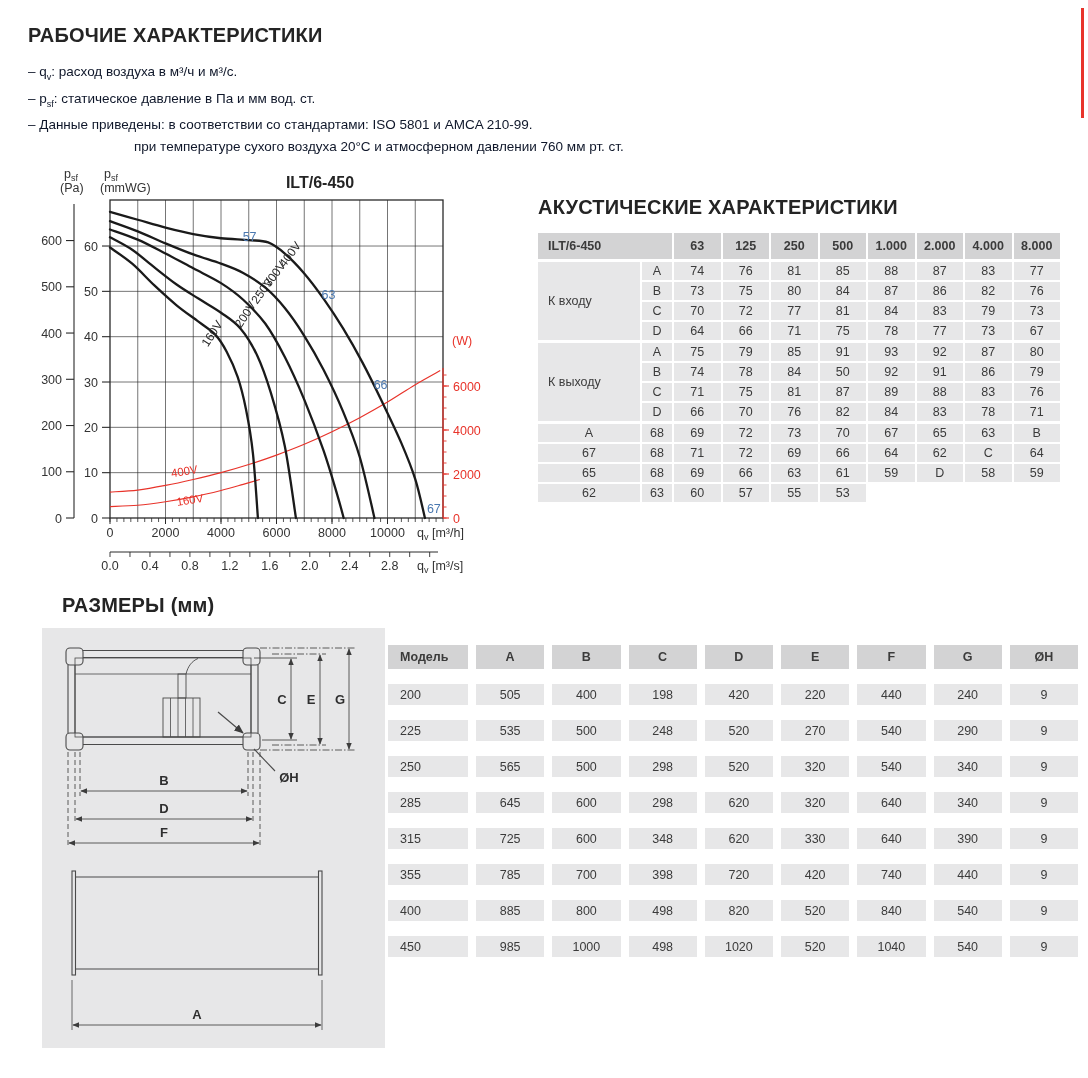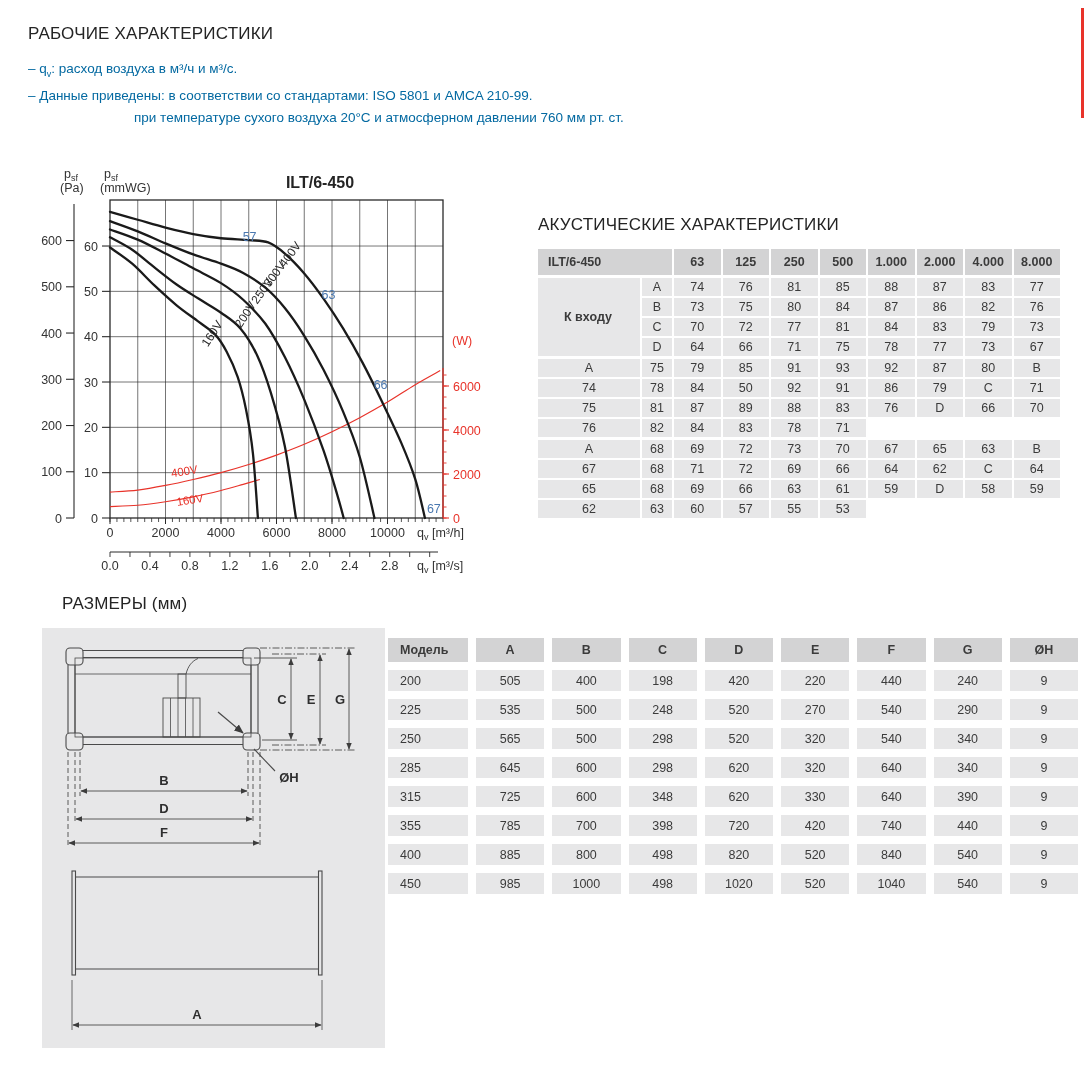--- a/index.html
+++ b/index.html
@@ -1,55 +1,56 @@
 <!DOCTYPE html>
 <html><head>
 <meta charset="utf-8">
 <style>
   html,body{margin:0;padding:0;background:#ffffff;}
   body{font-family:"Liberation Sans",sans-serif;}
   .page{position:relative;width:1088px;height:1078px;background:#fff;overflow:hidden;color:#2b2b2b;}
   .red-bar{position:absolute;left:1081px;top:8px;width:3px;height:110px;background:#e8332a;}
-  h1,h2{margin:0;font-size:17px;font-weight:normal;letter-spacing:.2px;color:#242424;white-space:nowrap;}
+  h1,h2{margin:0;font-size:20px;font-weight:bold;letter-spacing:.2px;color:#242424;white-space:nowrap;}
   
   .working{position:absolute;left:28px;top:24px;width:780px;}
   #working-lines{margin-top:14px;}
-  .spec-line{font-size:13.5px;color:#0369a1;line-height:22px;white-space:nowrap;}
+  .spec-line{font-size:13.5px;color:#0f172a;line-height:22px;white-space:nowrap;}
   .spec-line sub{font-size:9px;}
   
-  .acoustics{position:absolute;left:538px;top:196px;width:522px;margin-top:19px;}
+  .acoustics{position:absolute;left:538px;top:196px;width:522px;}
   #acoustic-table{margin-top:14px;}
   .ac-header{display:grid;grid-template-columns:134px repeat(8,1fr);gap:2px;}
   .ac-group{display:grid;grid-template-columns:102px 30px repeat(8,1fr);grid-auto-rows:18px;gap:2px;margin-top:3px;}
   .cell{background:#e7e7e8;font-size:12.5px;color:#3b3b3b;display:flex;align-items:center;justify-content:center;}
   .hcell{background:#d3d3d4;font-weight:bold;height:26px;}
   .model-cell{justify-content:flex-start;padding-left:10px;}
-  .group-label{grid-row:1 / span 4;justify-content:flex-start;padding-left:26px;font-weight:bold;}
+  .group-label{grid-row:1 / span 4;justify-content:flex-start;padding-left:10px;}
   
   #chart{position:absolute;left:18px;top:166px;margin:0;width:505px;height:425px;}
   
   .dims-title{position:absolute;left:62px;top:594px;}
   .panel{position:absolute;left:42px;top:628px;width:343px;height:420px;background:#e7e7e8;}
   #dims-table{position:absolute;left:388px;top:630px;width:690px;}
-  .dt-row{display:grid;grid-template-columns:80px repeat(8,1fr);gap:8px;margin-top:8px;border-radius:8px;}
+  .dt-row{display:grid;grid-template-columns:80px repeat(8,1fr);gap:8px;margin-top:15px;border-radius:8px;}
   .dt-row .cell{height:21px;}
   .dt-row.header .cell{height:24px;background:#d3d3d4;font-weight:bold;}
   .dt-first{justify-content:flex-start;padding-left:12px;}
   svg text{font-family:"Liberation Sans",sans-serif;}
 </style>
 </head>
 <body>
 
 <div class="page">
   <div class="red-bar"></div>
 
   <section class="working">
     <h1>РАБОЧИЕ ХАРАКТЕРИСТИКИ</h1>
     <div id="working-lines">
         <div class="spec-line" style="padding-left: 0px;"><span>– q</span><sub>v</sub><span>: расход воздуха в м³/ч и м³/с.</span></div>
+        <div class="spec-line" style="padding-left: 0px;"><span>– p</span><sub>sf</sub><span>: статическое давление в Па и мм вод. ст.</span></div>
         <div class="spec-line" style="padding-left: 0px;"><span>– Данные приведены:</span><span> в соответствии со стандартами: ISO 5801 и AMCA 210-99.</span></div>
         <div class="spec-line" style="padding-left: 106px;"><span>при температуре сухого воздуха 20°C и атмосферном давлении 760 мм рт. ст.</span></div>
       </div>
   </section>
 
   <figure id="chart"><svg width="505" height="425" viewBox="0 0 505 425">
         <g stroke="#2a2a2a" stroke-width="0.65">
           <line x1="119.75" y1="34" x2="119.75" y2="352"></line>
           <line x1="147.5" y1="34" x2="147.5" y2="352"></line>
           <line x1="175.25" y1="34" x2="175.25" y2="352"></line>
@@ -293,20 +294,21 @@
           <div class="cell">64</div>
           <div class="cell">66</div>
           <div class="cell">71</div>
           <div class="cell">75</div>
           <div class="cell">78</div>
           <div class="cell">77</div>
           <div class="cell">73</div>
           <div class="cell">67</div>
         </div>
         <div class="ac-group">
+          <div class="cell group-label">К выходу</div>
           <div class="cell">A</div>
           <div class="cell">75</div>
           <div class="cell">79</div>
           <div class="cell">85</div>
           <div class="cell">91</div>
           <div class="cell">93</div>
           <div class="cell">92</div>
           <div class="cell">87</div>
           <div class="cell">80</div>
           <div class="cell">B</div>

